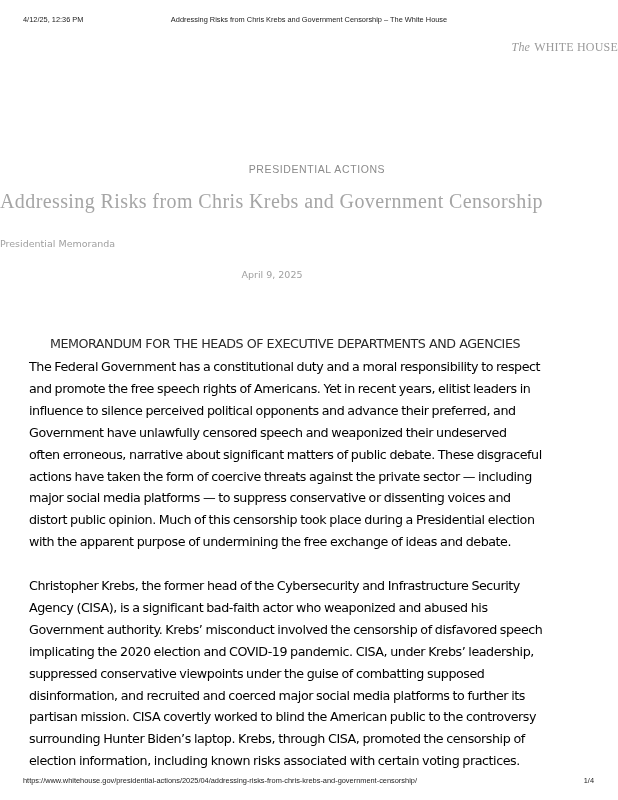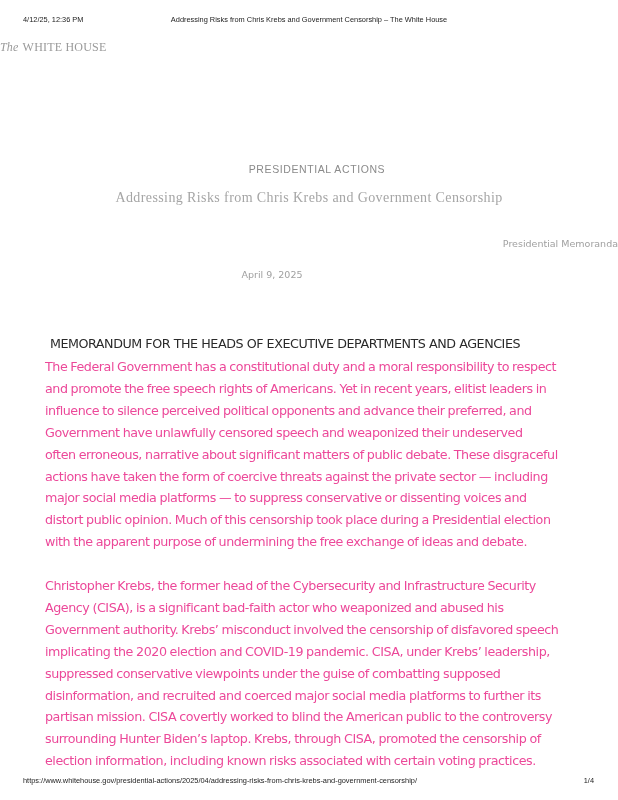--- a/index.html
+++ b/index.html
@@ -12,46 +12,46 @@
       font-size: 7.4px; color: #222;
     }
     .print-header { top: 15px; height: 12px; }
     .print-footer { top: 776px; height: 12px; }
     .ph-left { position: absolute; left: 23px; top: 0; }
     .ph-center { position: absolute; left: 0; right: 0; text-align: center; top: 0; }
     .pf-left { position: absolute; left: 23px; top: 0; }
     .pf-right { position: absolute; right: 24px; top: 0; }
 
     .site-logo {
-      position: absolute; top: 40px; left: 0; width: 618px; text-align: left;
+      position: absolute; top: 40px; left: 0; width: 618px; text-align: right;
       font-family: "Liberation Serif", serif; font-size: 12px; color: #9a9a9a; letter-spacing: 0.2px;
     }
     .site-logo .the { font-style: italic; margin-right: 4px; }
 
     .section-label {
       position: absolute; top: 163px; left: 8px; width: 618px; text-align: center;
       font-family: "Liberation Sans", sans-serif; font-weight: normal; font-size: 10.5px;
       color: #8a8a8a; letter-spacing: 0.6px;
     }
     .page-title {
-      position: absolute; top: 190px; left: 0; width: 618px; text-align: center;
-      font-family: "Liberation Serif", serif; font-size: 14px; color: #a5a5a5; letter-spacing: 0.4px;
+      position: absolute; top: 190px; left: 0; width: 618px; 
+      font-family: "Liberation Serif", serif; font-size: 20px; color: #a5a5a5; letter-spacing: 0.4px;
     }
     .category {
-      position: absolute; top: 238px; left: 0; width: 618px; text-align: right;
+      position: absolute; top: 238px; left: 0; width: 618px; text-align: left;
       font-family: "DejaVu Sans", sans-serif; font-size: 9.5px; color: #a0a0a0;
     }
     .date {
       position: absolute; top: 269px; left: 0; width: 544px; text-align: center;
       font-family: "DejaVu Sans", sans-serif; font-size: 9.5px; color: #a0a0a0;
     }
 
     .body-text {
-      position: absolute; left: 45px; width: 565px;
-      font-family: "DejaVu Sans", sans-serif; font-size: 12.7px; line-height: 21.9px; color: #ec4899;
+      position: absolute; left: 29px; width: 565px;
+      font-family: "DejaVu Sans", sans-serif; font-size: 12.7px; line-height: 21.9px; color: #000000;
       letter-spacing: -0.45px; word-spacing: -0.5px;
     }
     .memo-heading {
       position: absolute; top: 336px; left: 0; width: 558px; text-align: center;
       font-family: "DejaVu Sans", sans-serif; font-size: 12.7px; color: #2a2a2a; letter-spacing: -0.45px;
       padding-left: 12px; box-sizing: border-box;
     }
     .para1 { top: 356px; }
     .para2 { top: 575px; }
     .line { display: block; white-space: nowrap; }

